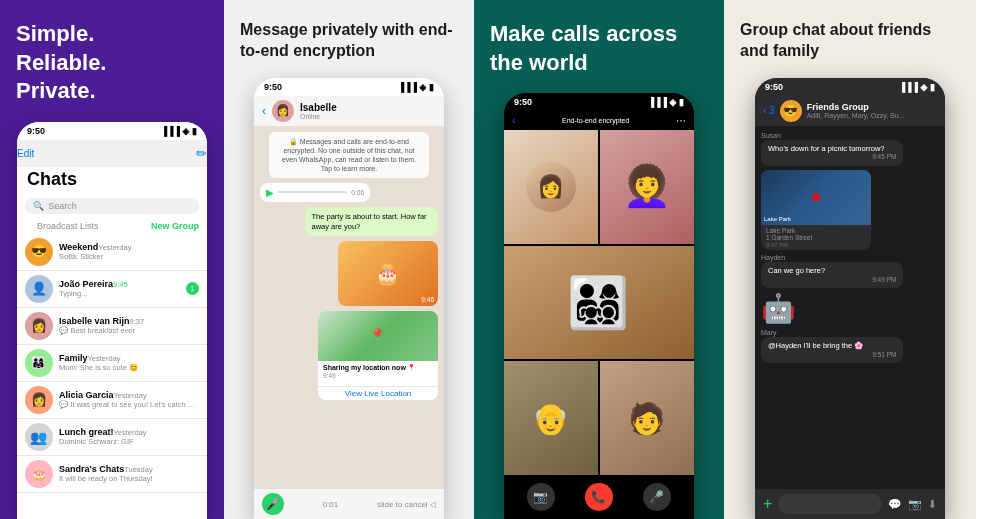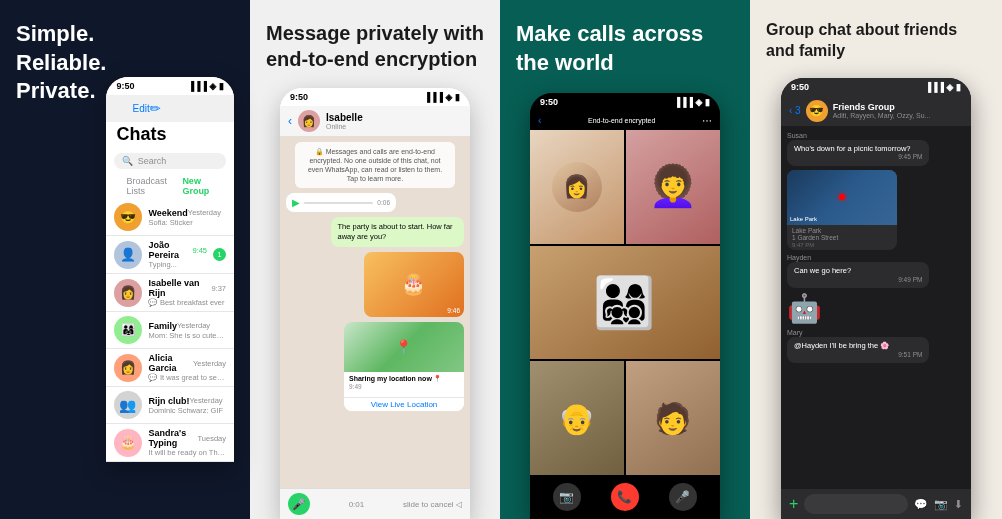--- a/index.html
+++ b/index.html
@@ -6,24 +6,24 @@
     body {
       width: 1002px;
       height: 519px;
       font-family: -apple-system, BlinkMacSystemFont, 'Helvetica Neue', sans-serif;
       display: flex;
       overflow: hidden;
     }
 
     
     .panel-1 {
-      width: 250px;
-      background: #0f172a;
-      display: flex;
-      flex-direction: row;
+      width: 224px;
+      background: #4c1d95;
+      display: flex;
+      flex-direction: column;
       align-items: center;
       padding: 20px 16px 0;
       position: relative;
       flex-shrink: 0;
     }
     .panel-1 .headline {
       color: white;
       font-size: 22px;
       font-weight: 700;
       line-height: 1.3;
@@ -42,22 +42,23 @@
       background: white;
       display: flex;
       justify-content: space-between;
       align-items: center;
       padding: 4px 10px;
       font-size: 9px;
       font-weight: 600;
     }
     .phone-header {
       background: #f0f0f0;
-      padding: 6px 26px;
-      display: flex;
+      padding: 6px 0;
+      display: flex;
+      justify-content: space-between;
       align-items: center;
     }
     .phone-header .edit-btn {
       color: #007aff;
       font-size: 10px;
     }
     .phone-header .compose-icon {
       color: #007aff;
       font-size: 13px;
     }
@@ -136,21 +137,21 @@
       width: 250px;
       background: #f0f0f0;
       display: flex;
       flex-direction: column;
       align-items: center;
       padding: 20px 16px 0;
       flex-shrink: 0;
     }
     .panel-2 .headline {
       color: #1a1a1a;
-      font-size: 20px;
+      font-size: 16px;
       font-weight: 600;
       line-height: 1.3;
       align-self: flex-start;
       margin-bottom: 16px;
     }
     .phone-mockup-2 {
       width: 190px;
       background: white;
       border-radius: 22px 22px 0 0;
       overflow: hidden;
@@ -517,32 +518,32 @@
             <span class="chat-time">Yesterday</span>
           </div>
           <div class="chat-preview">💬 It was great to see you! Let's catch up again soon</div>
         </div>
       </div>
 
       <div class="chat-item">
         <div class="avatar" style="background:#d3d3d3;font-size:14px;">👥</div>
         <div class="chat-content">
           <div class="chat-name-row">
-            <span class="chat-name">Rijn club!</span>
+            <span class="chat-name">Lunch great!</span>
             <span class="chat-time">Yesterday</span>
           </div>
           <div class="chat-preview">Dominic Schwarz: GIF</div>
         </div>
       </div>
 
       <div class="chat-item">
         <div class="avatar" style="background:#ffb6c1;">🎂</div>
         <div class="chat-content">
           <div class="chat-name-row">
-            <span class="chat-name">Sandra's Typing</span>
+            <span class="chat-name">Sandra's Chats</span>
             <span class="chat-time">Tuesday</span>
           </div>
           <div class="chat-preview">It will be ready on Thursday!</div>
         </div>
       </div>
     </div>
   </div>
 </div>
 
 <div class="panel-2">

